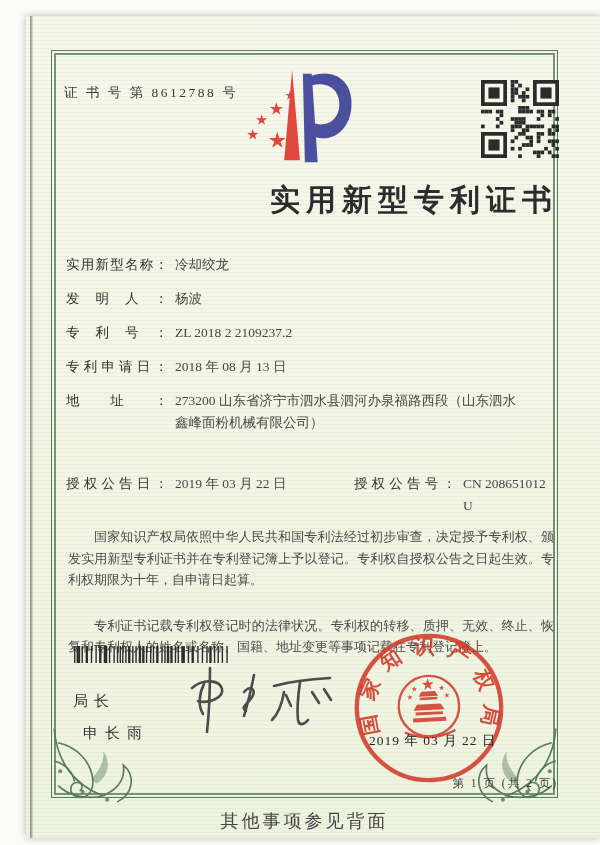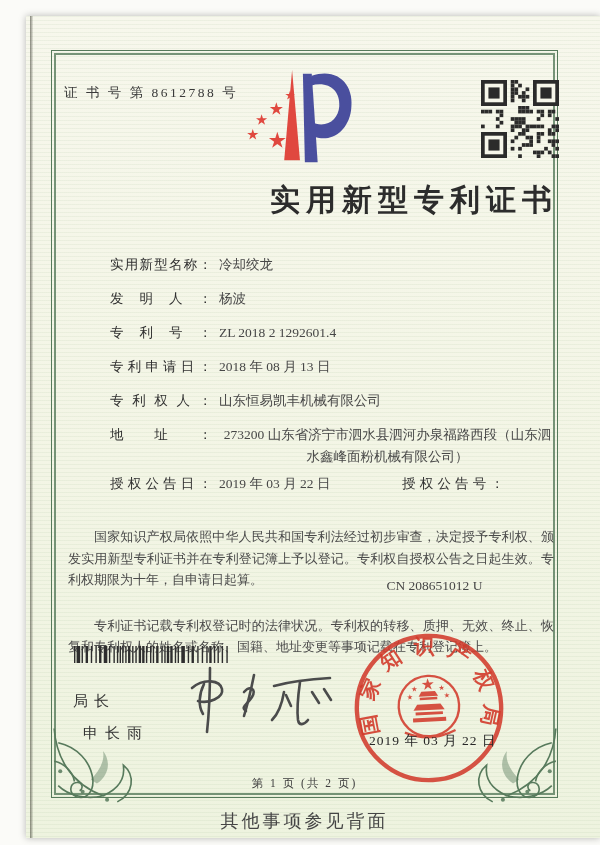--- a/index.html
+++ b/index.html
@@ -24,40 +24,40 @@
   .cert-no{ position:absolute; left:38px; top:68px; font-size:13.5px; letter-spacing:2.5px; color:#3a3a3a; }
   .logo{ position:absolute; left:212px; top:48px; width:118px; height:118px; }
   .qr{ position:absolute; left:455px; top:64px; width:78px; height:78px; }
 
   .title{ position:absolute; left:25px; right:42px; top:164px; text-align:right;
     font-size:30px; font-weight:600; letter-spacing:6px; color:#2c2c2c; }
 
   .fields{ position:absolute; left:40px; top:238px; right:44px; font-size:13.5px; color:#3c3c3c; }
   .row{ display:flex; line-height:22px; margin-bottom:12px; }
   .row-addr{ margin-bottom:8px; }
-  .field-label{ width:102px; flex:0 0 102px; text-align:justify; text-align-last:justify; color:#313131;margin-left:44px; }
-  .field-value{ margin-left:7px; max-width:348px; color:#474747;text-align:center; }
+  .field-label{ width:102px; flex:0 0 102px; text-align:justify; text-align-last:justify; color:#313131; }
+  .field-value{ margin-left:7px; max-width:348px; color:#474747; }
   .grant-row{ position:absolute; left:40px; top:457px; right:44px; display:flex; font-size:13.5px; line-height:22px; }
   .grant-left{ display:flex; width:292px; }
-  .grant-right{ display:flex;flex-direction:column; }
+  .grant-right{ display:flex; }
 
   .paragraphs{ position:absolute; left:42px; top:486px; right:46px;
     font-size:13px; line-height:21.5px; color:#4a4a4a; text-align:justify; }
   .paragraphs p{ text-indent:2em;margin-top:24px; }
 
   .barcode{ position:absolute; left:47px; top:630px; width:160px; height:17px; }
 
   .signer-role{ position:absolute; left:47px; top:676px; font-size:15px; letter-spacing:6px; color:#333; }
   .signer-name{ position:absolute; left:57px; top:708px; font-size:15px; letter-spacing:7px; color:#333; }
   .signature{ position:absolute; left:148px; top:646px; width:185px; height:90px; }
 
   .seal{ position:absolute; left:325px; top:614px; width:156px; height:156px; transform:rotate(-3deg); }
   .seal-date{ position:absolute; left:343px; top:716px; font-size:13.5px; letter-spacing:1px; color:#272727; }
 
-  .page-info{ position:absolute; left:25px; right:42px; top:760px; text-align:center;
+  .page-info{ position:absolute; left:25px; right:42px; top:760px; text-align:right;
     font-size:11.5px; letter-spacing:2px; color:#3d3d3d; }
   .back-note{ position:absolute; left:25px; right:42px; top:793px; text-align:center;
     font-size:18px; letter-spacing:3px; color:#454545; }
   .defs-hidden{ position:absolute; width:0; height:0; overflow:hidden; }
 </style>
 </head>
 <body>
 
 <svg class="defs-hidden" aria-hidden="true">
   <defs>
@@ -226,29 +226,25 @@
     <div class="row">
       <span class="field-label">实用新型名称：</span>
       <span class="field-value">冷却绞龙</span>
     </div>
     <div class="row">
       <span class="field-label">发明人：</span>
       <span class="field-value">杨波</span>
     </div>
     <div class="row">
       <span class="field-label">专利号：</span>
-      <span class="field-value">ZL 2018 2 1292601.4</span>
+      <span class="field-value">ZL 2018 2 2109237.2</span>
     </div>
     <div class="row">
       <span class="field-label">专利申请日：</span>
       <span class="field-value">2018 年 08 月 13 日</span>
-    </div>
-    <div class="row">
-      <span class="field-label">专利权人：</span>
-      <span class="field-value">山东恒易凯丰机械有限公司</span>
     </div>
     <div class="row row-addr">
       <span class="field-label">地址：</span>
       <span class="field-value">273200 山东省济宁市泗水县泗河办泉福路西段（山东泗水鑫峰面粉机械有限公司）</span>
     </div>
   </div>
 
   <div class="grant-row">
     <div class="grant-left">
       <span class="field-label">授权公告日：</span>

